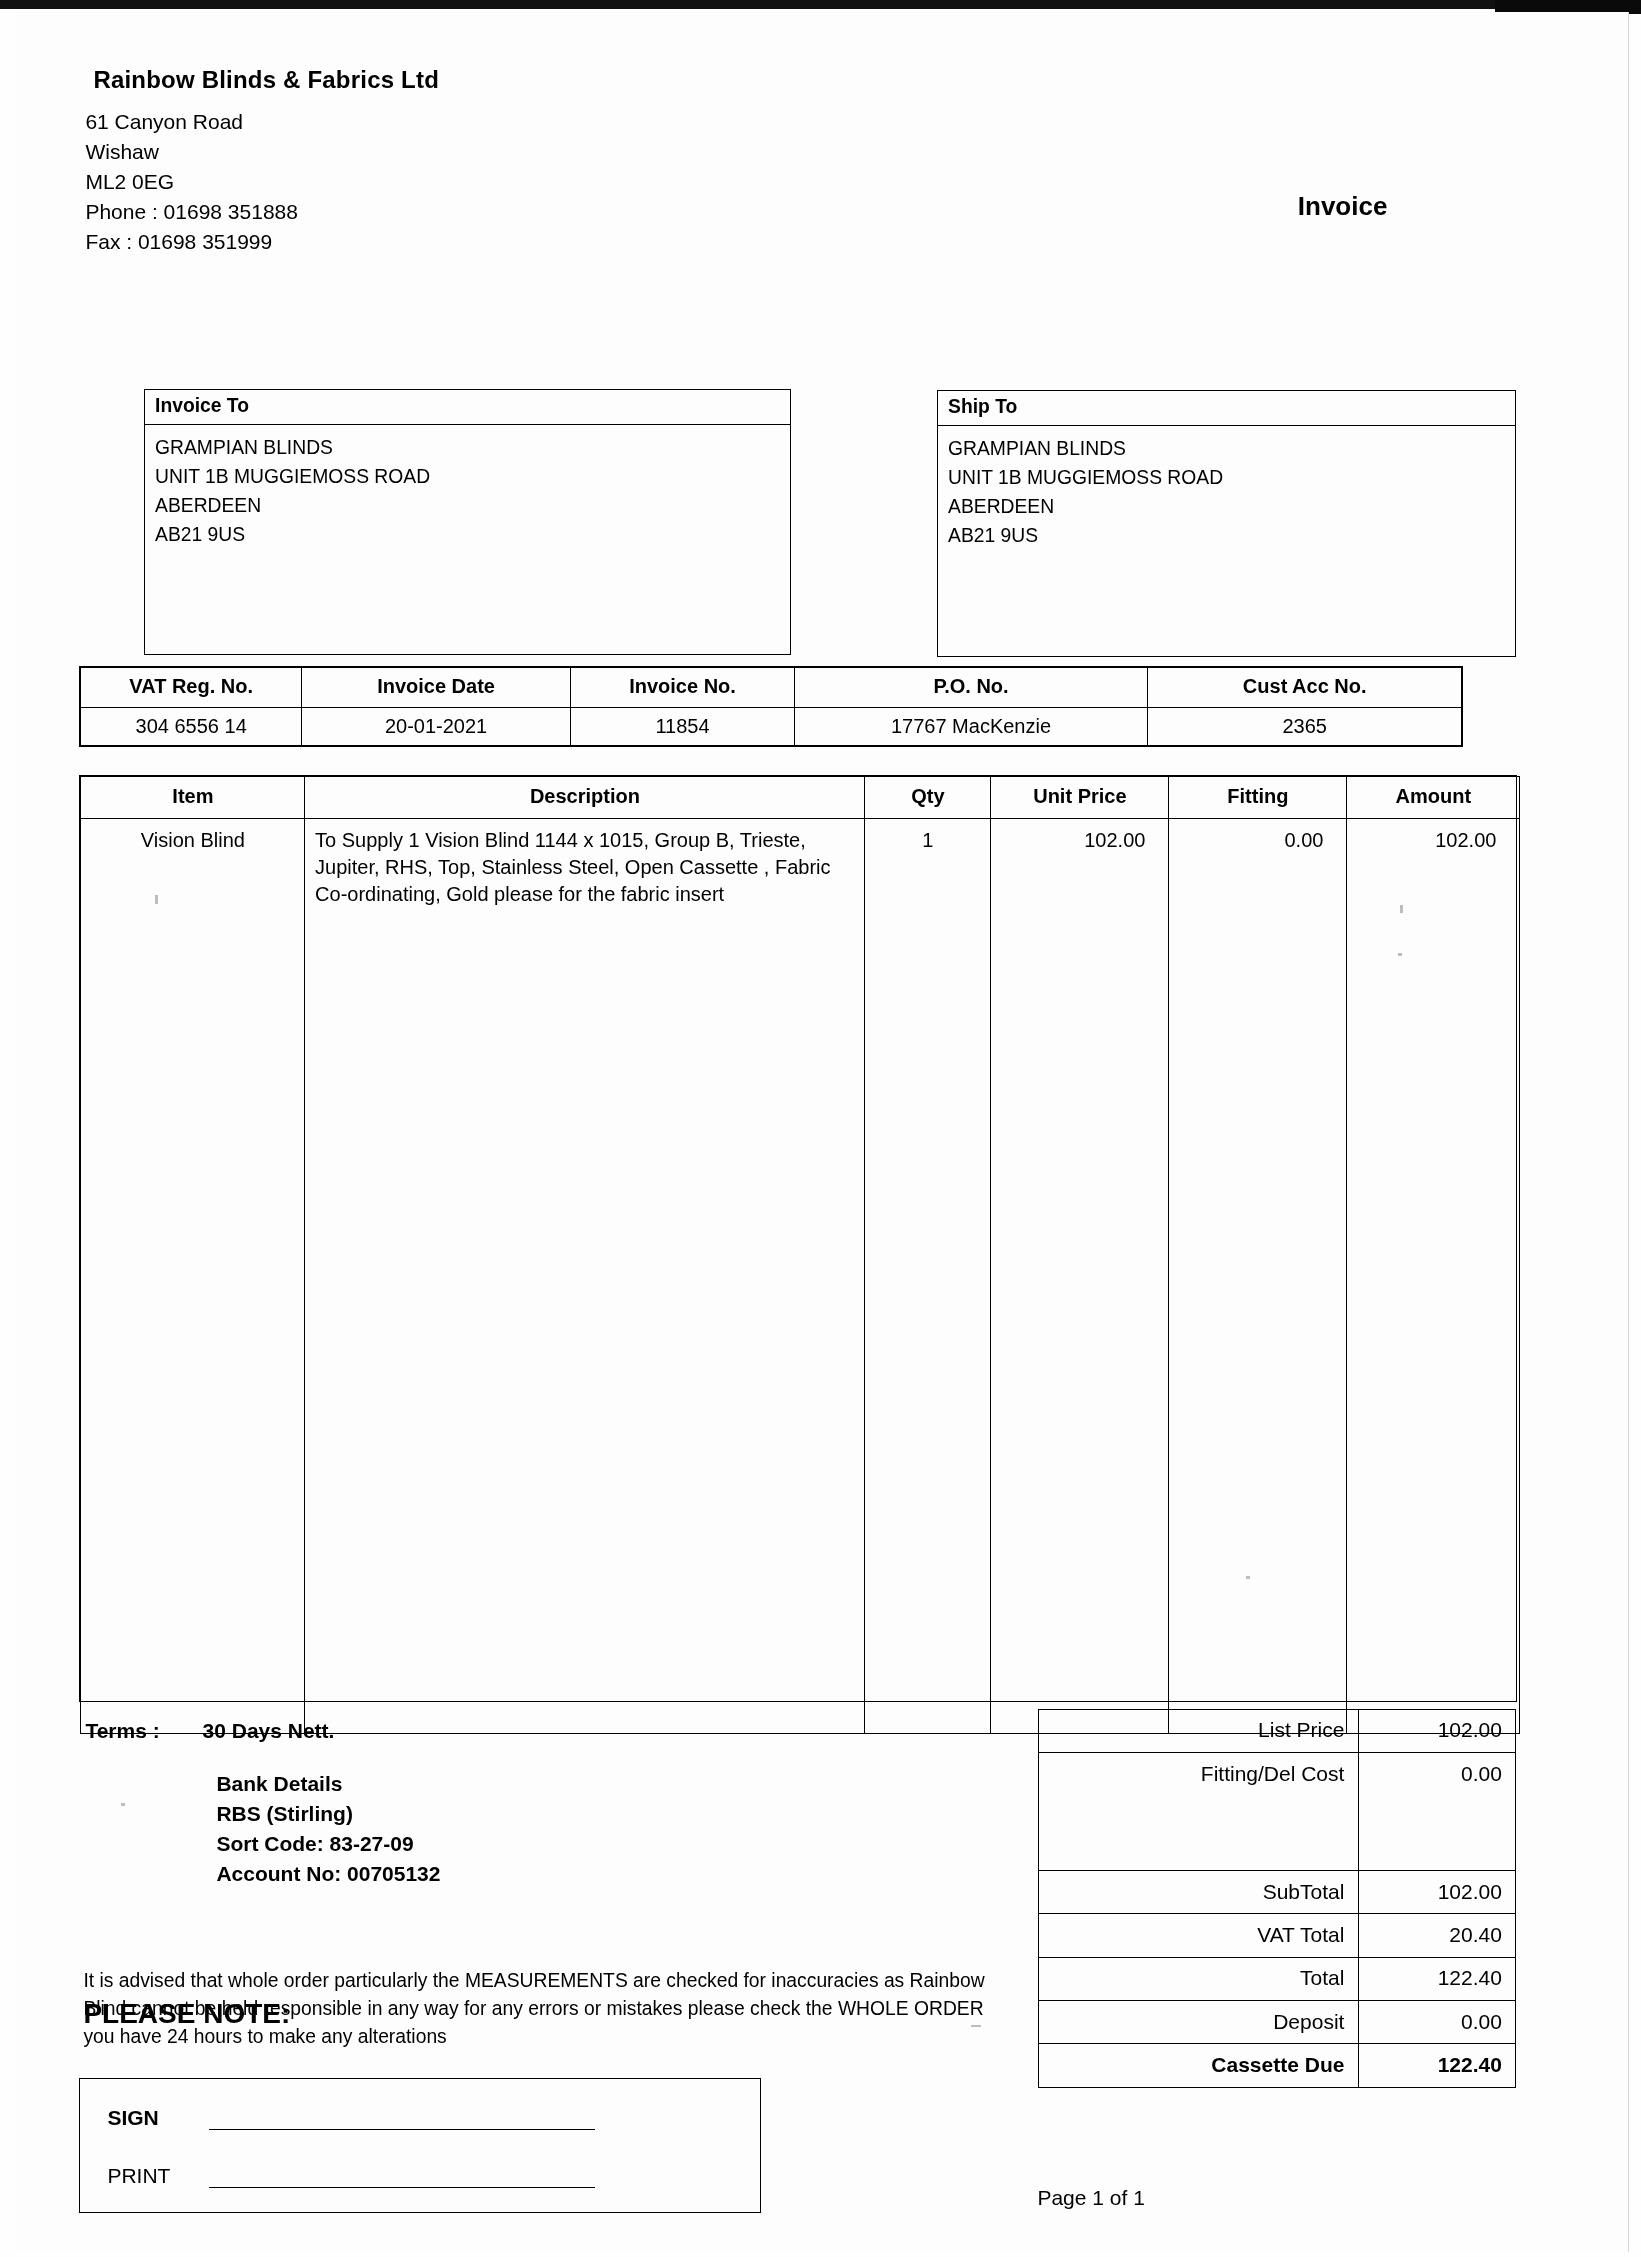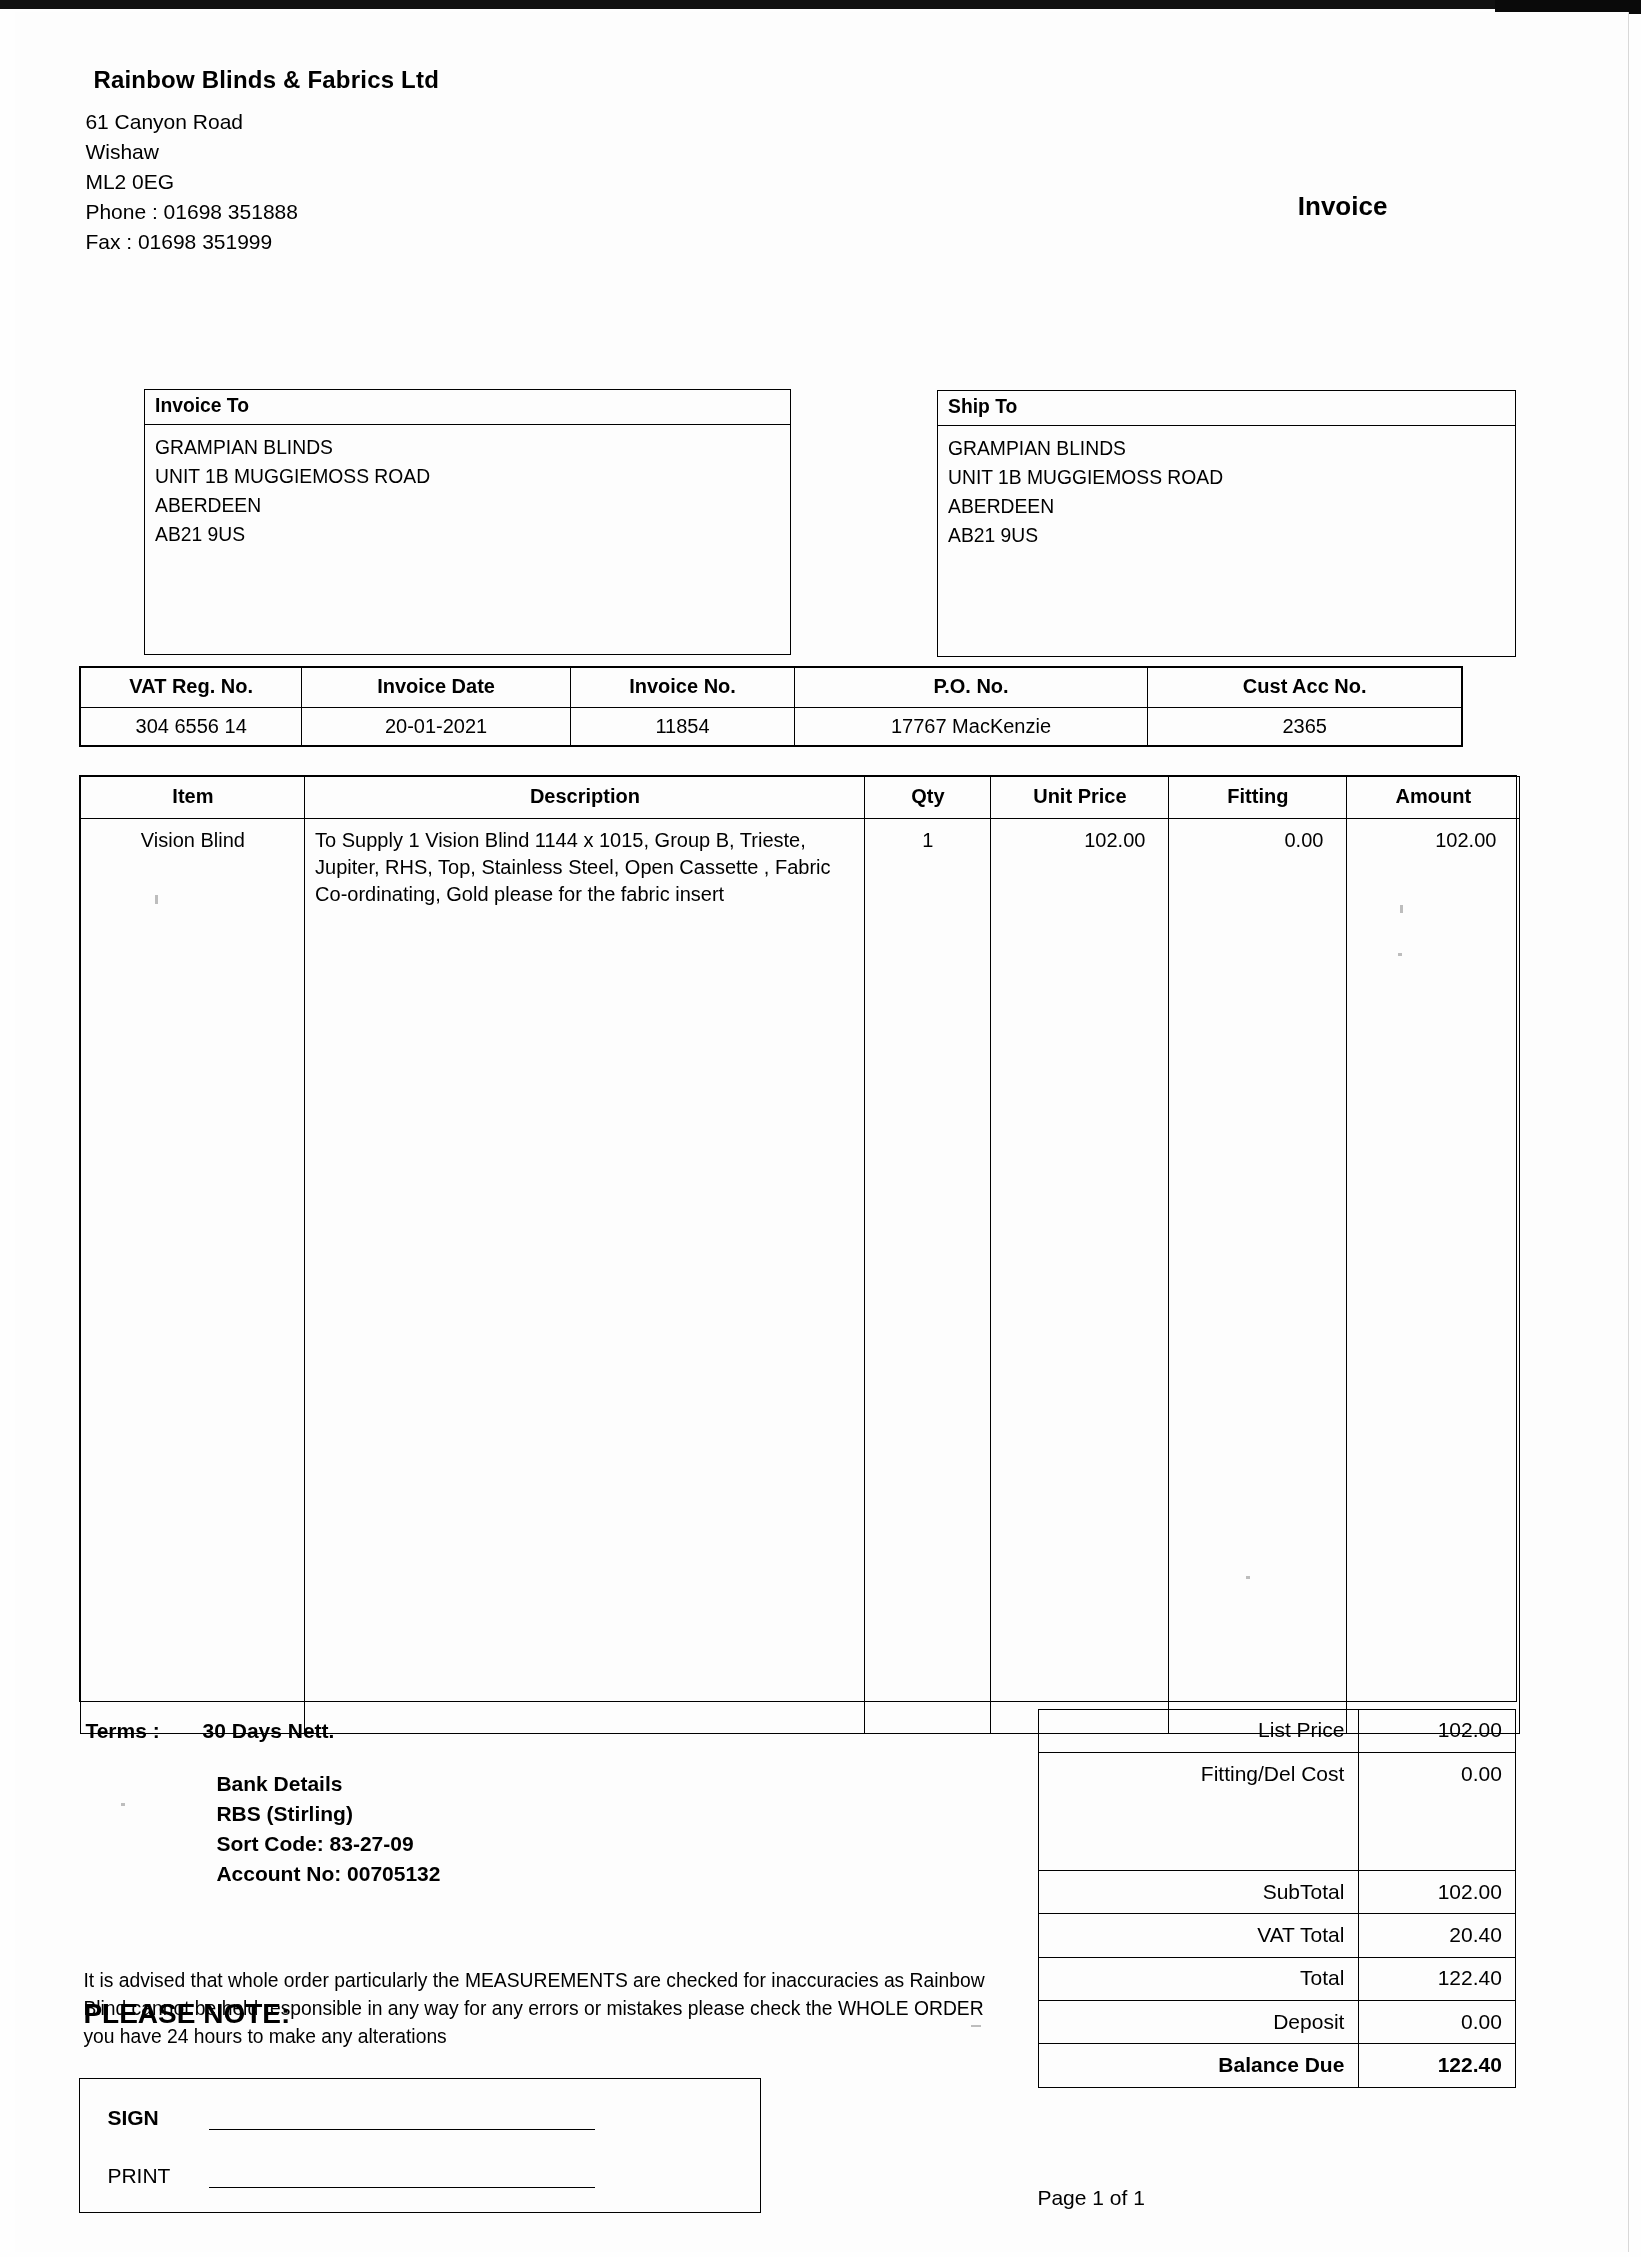--- a/index.html
+++ b/index.html
@@ -351,21 +351,21 @@
         </tr>
         <tr>
           <td class="lbl">Total</td>
           <td class="amt">122.40</td>
         </tr>
         <tr>
           <td class="lbl">Deposit</td>
           <td class="amt">0.00</td>
         </tr>
         <tr class="bold">
-          <td class="lbl">Balance Due</td>
+          <td class="lbl">Cassette Due</td>
           <td class="amt">122.40</td>
         </tr>
       </tbody>
         </table>
     </div>
 
     <div class="page-no">Page  1 of  1</div>
 
     <div class="speck" style="left:140px; top:883px; width:2.9px; height:9.7px;"></div>
     <div class="speck" style="left:1385px; top:893px; width:2.9px; height:8.7px;"></div>

